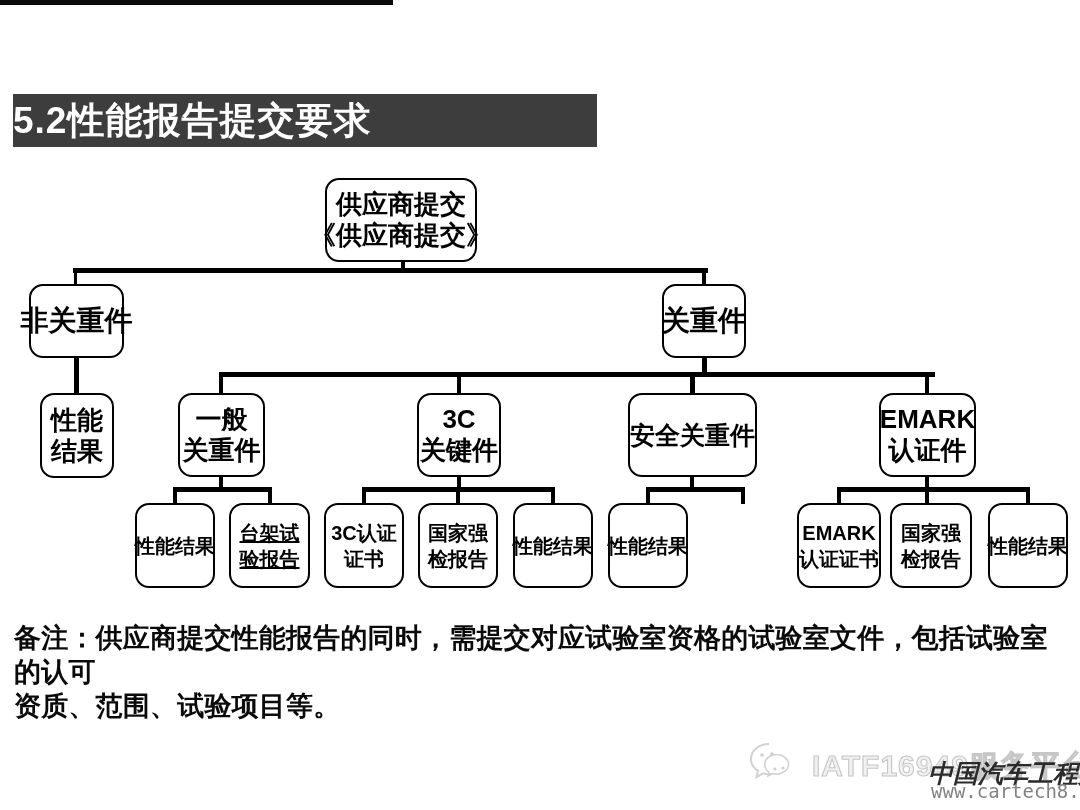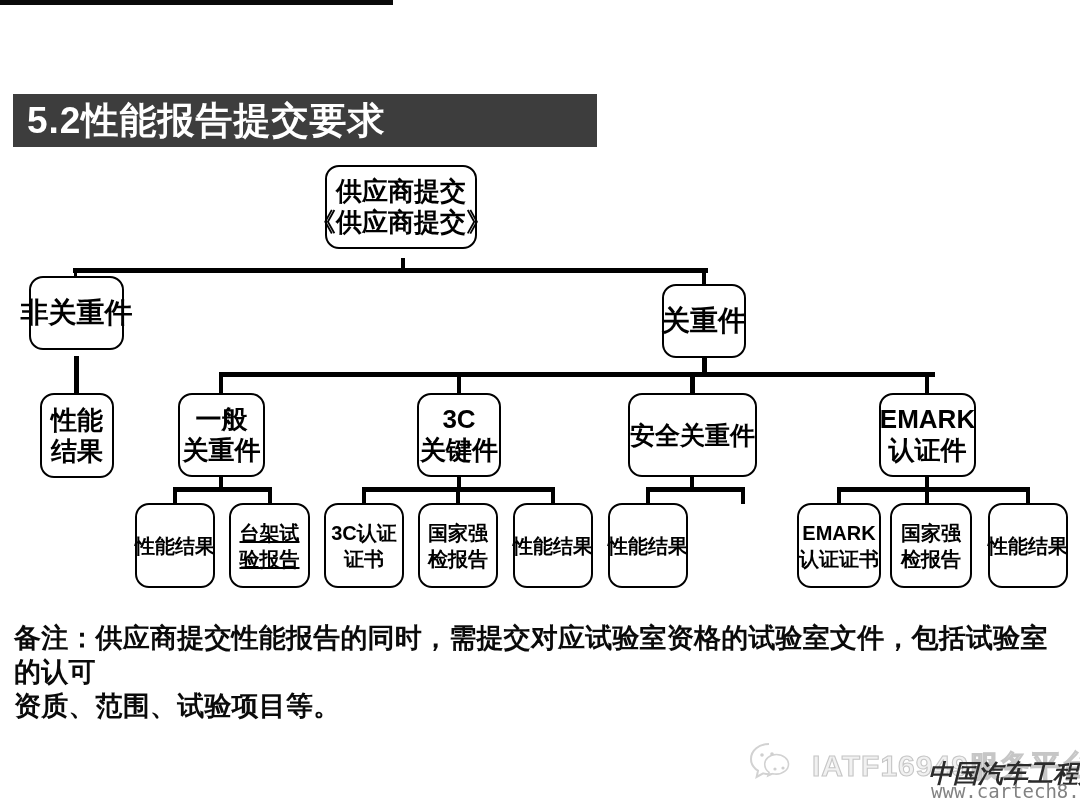--- a/index.html
+++ b/index.html
@@ -16,21 +16,20 @@
     position: absolute; left: 0; top: 0; width: 393px; height: 5px;
     background: #0a0a0a;
   }
   .title-bar {
     position: absolute; left: 13px; top: 94px; width: 584px; height: 53px;
     background: #3d3d3d;
     color: #ffffff;
     font-size: 37px;
     font-weight: 700;
     line-height: 53px;
-    padding-left: 14px;
     letter-spacing: 1px;
     white-space: nowrap;
   }
   .node {
     position: absolute;
     background: #ffffff;
     border: 2.5px solid #000000;
     border-radius: 14px;
     display: flex;
     flex-direction: column;
@@ -117,26 +116,26 @@
   <div class="hline" style="left:646px;top:487px;width:99px;height:5px;"></div>
   <div class="vline" style="left:646px;top:490px;width:4px;height:14px;"></div>
   <div class="vline" style="left:741px;top:490px;width:4px;height:14px;"></div>
 
   <div class="vline" style="left:925px;top:475px;width:4px;height:14px;"></div>
   <div class="hline" style="left:837px;top:487px;width:193px;height:5px;"></div>
   <div class="vline" style="left:837px;top:490px;width:4px;height:14px;"></div>
   <div class="vline" style="left:925px;top:490px;width:4px;height:14px;"></div>
   <div class="vline" style="left:1026px;top:490px;width:4px;height:14px;"></div>
 
-  <div class="node f26" style="left:325px;top:165px;width:152px;height:84px;">
+  <div class="node f26" style="left:325px;top:178px;width:152px;height:84px;">
     <span>供应商提交</span>
     <span>《供应商提交》</span>
   </div>
 
-  <div class="node f28" style="left:29px;top:276px;width:95px;height:74px;">
+  <div class="node f28" style="left:29px;top:284px;width:95px;height:74px;">
     <span>非关重件</span>
   </div>
   <div class="node f28" style="left:662px;top:284px;width:84px;height:74px;">
     <span>关重件</span>
   </div>
 
   <div class="node f26" style="left:40px;top:393px;width:74px;height:85px;">
     <span>性能</span>
     <span>结果</span>
   </div>

